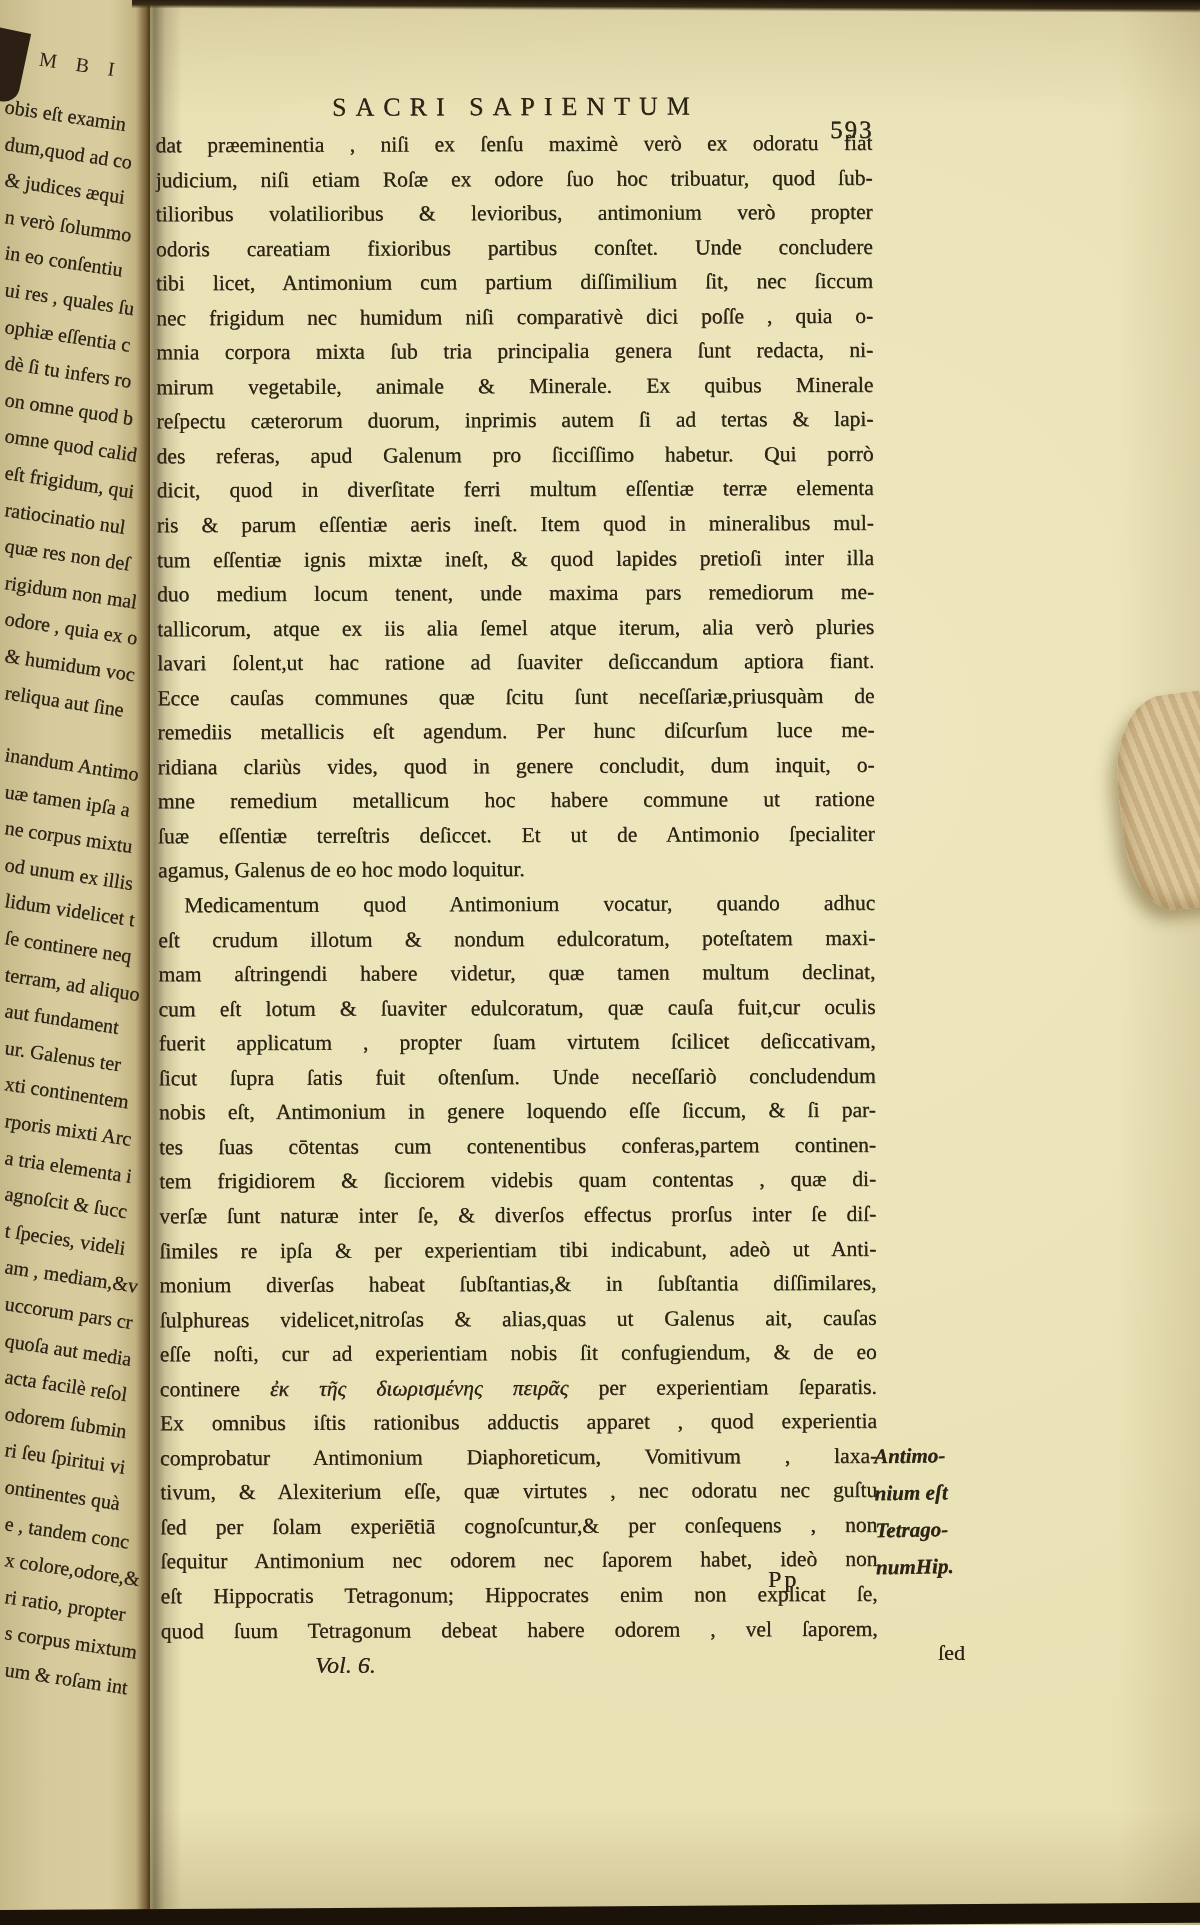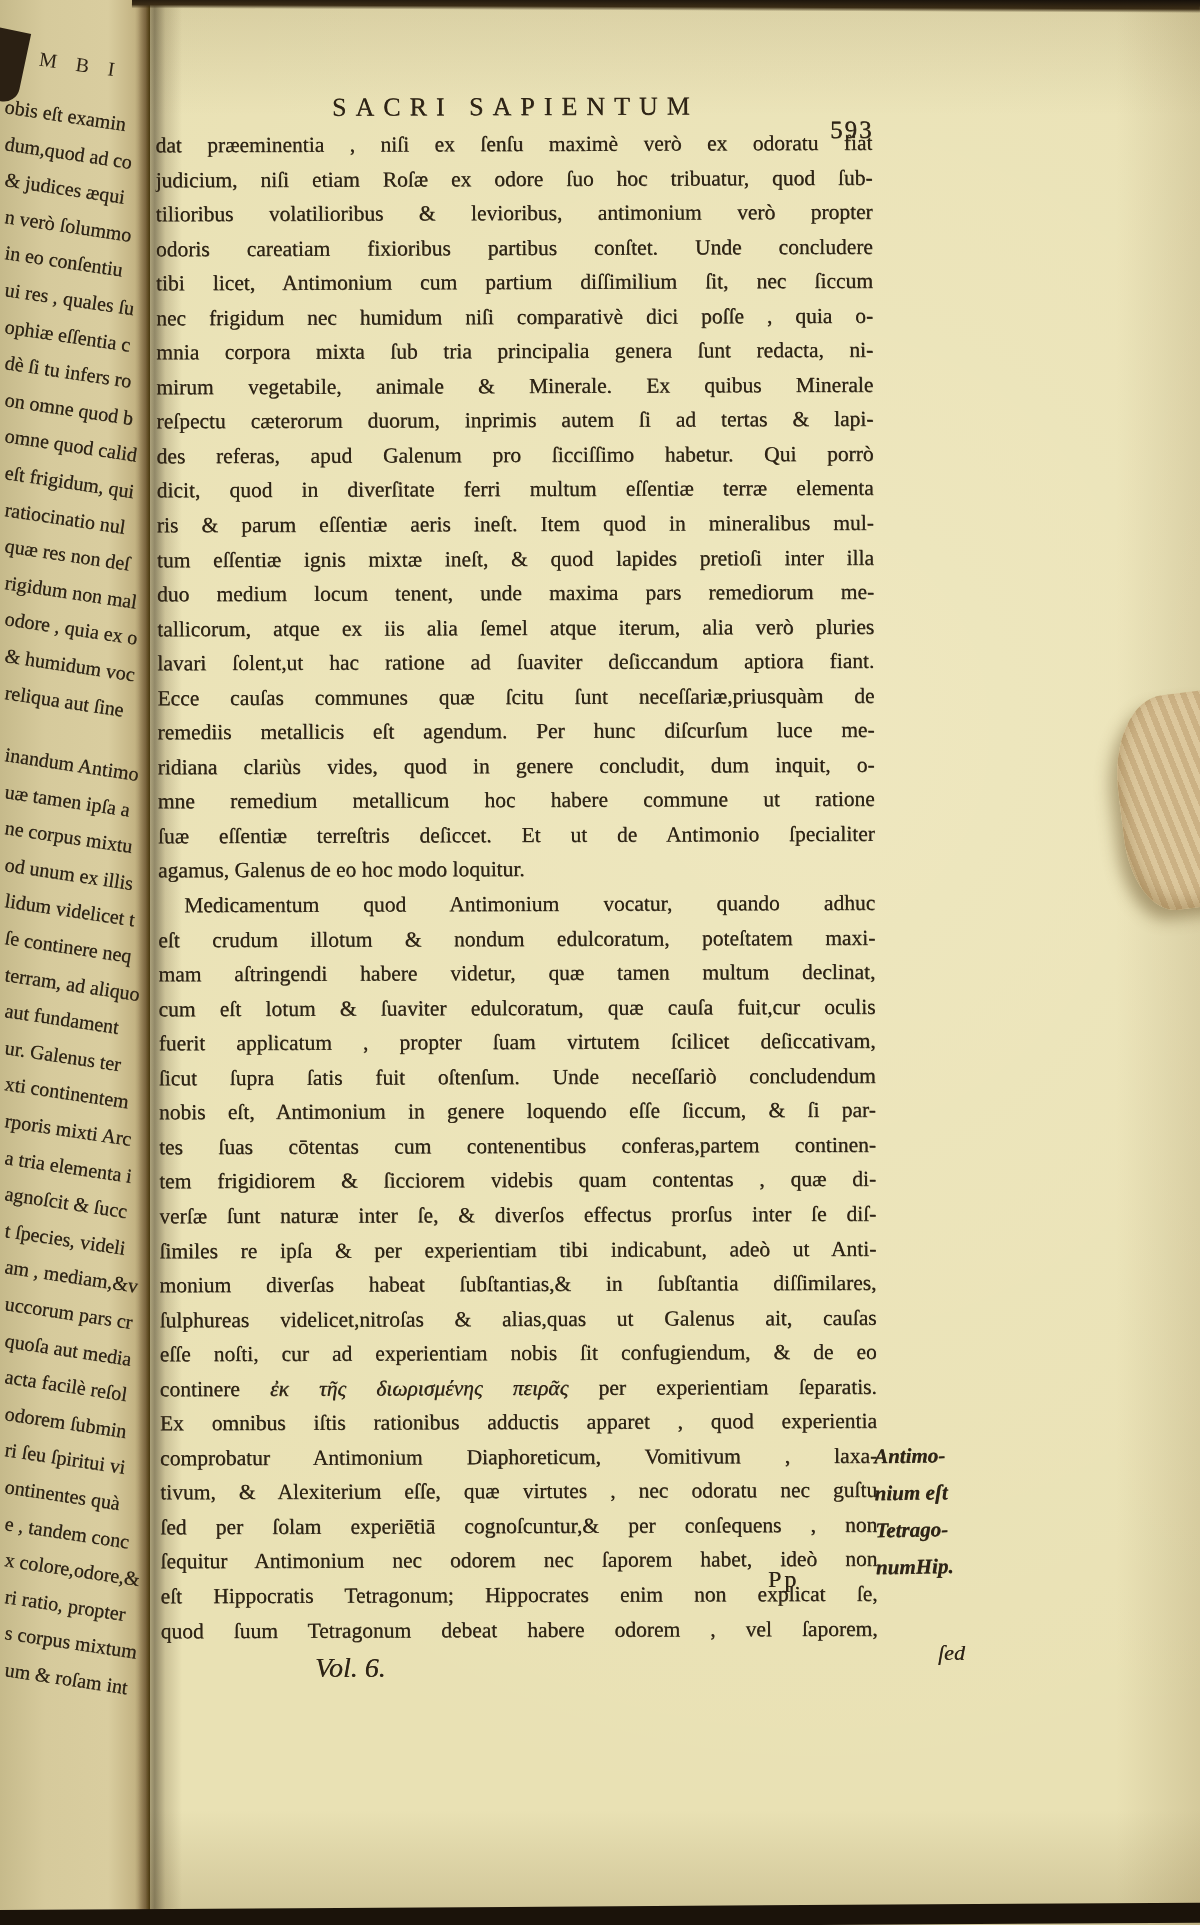--- a/index.html
+++ b/index.html
@@ -54,25 +54,25 @@
     text-align:justify;text-align-last:justify;
     text-shadow:.35px .35px .55px rgba(46,36,20,.8);}
   .tline.no-just{text-align:left;text-align-last:left;}
   .tline.indent{padding-left:26px;}
   .seg-greek{font-style:italic;}
   
   .margin-notes{position:absolute;left:875px;top:1437px;width:150px;
     font-style:italic;font-weight:bold;font-size:21px;line-height:37px;transform:rotate(-1deg);}
   .note-line{white-space:nowrap;text-shadow:.3px .3px .5px rgba(46,36,20,.75);}
   
-  .volume{position:absolute;left:315px;top:1652px;font-style:italic;font-size:28px;
+  .volume{position:absolute;left:315px;top:1652px;font-style:italic;font-size:24px;
     text-shadow:.3px .3px .5px rgba(46,36,20,.8);}
   .signature{position:absolute;left:768px;top:1566px;font-size:24px;letter-spacing:3px;
     text-shadow:.3px .3px .5px rgba(46,36,20,.8);}
-  .catchword{position:absolute;left:938px;top:1640px;font-style:italic;font-size:22px;
+  .catchword{position:absolute;left:938px;top:1640px;font-size:22px;
     text-shadow:.3px .3px .5px rgba(46,36,20,.8);}
 </style>
 </head>
 <body>
 
 <div class="page">
 
   <div class="facing-strip">
     <div class="frag-head">I M B I</div>
     <div class="frag-lines">

